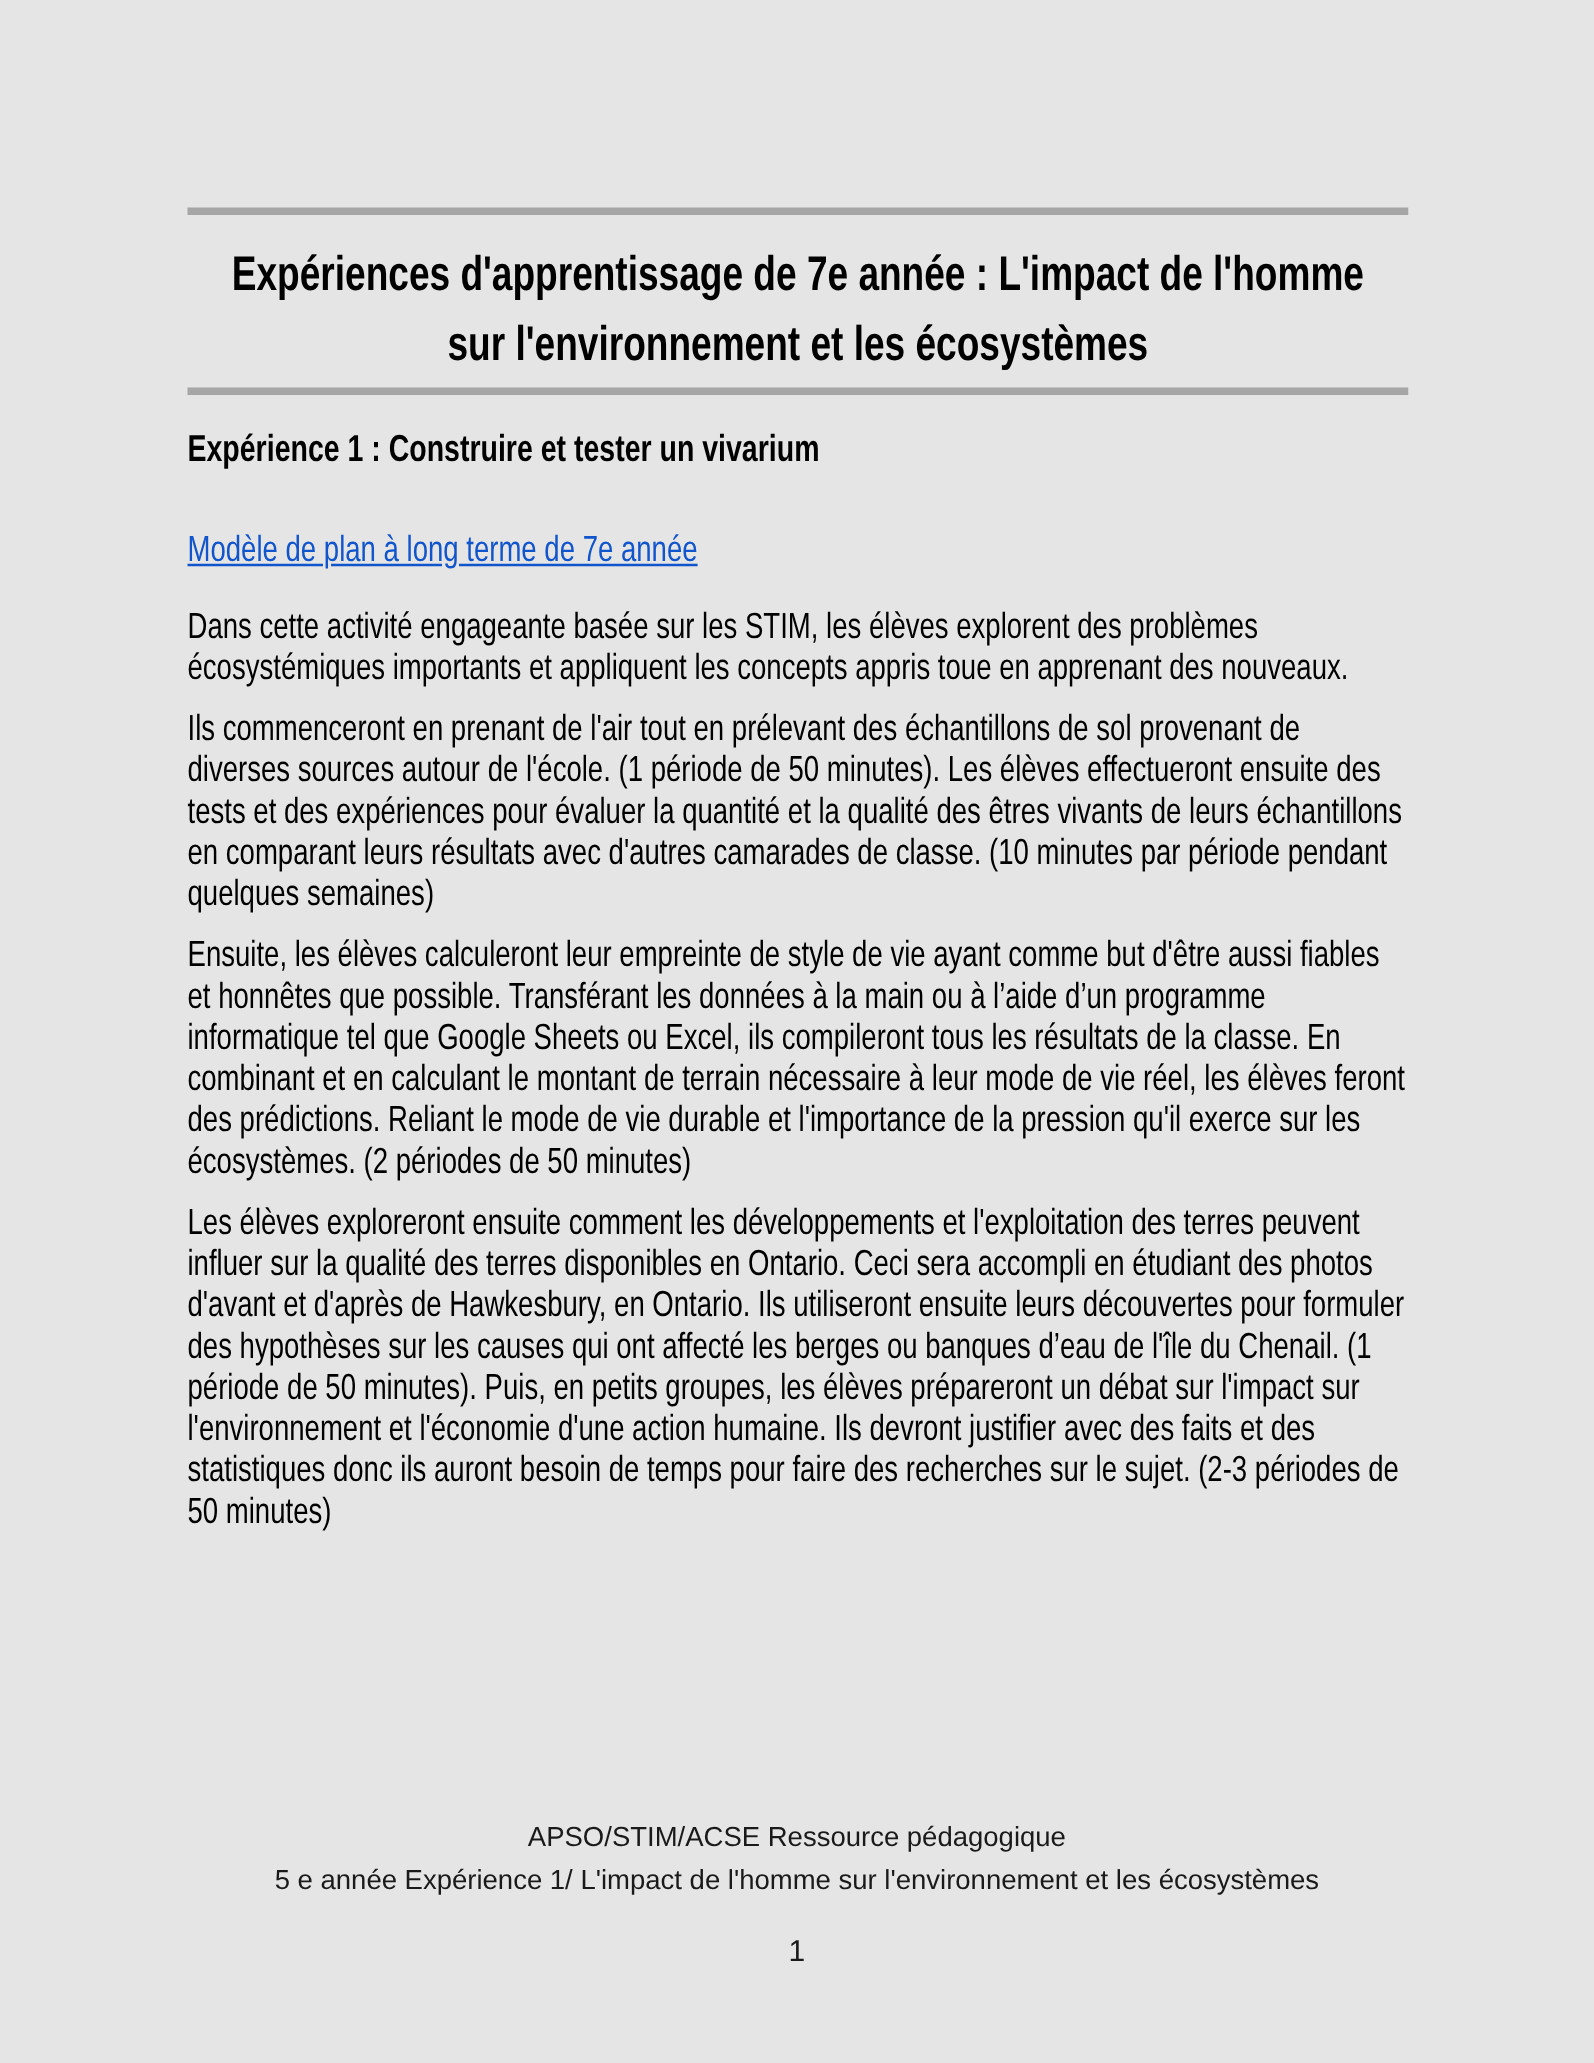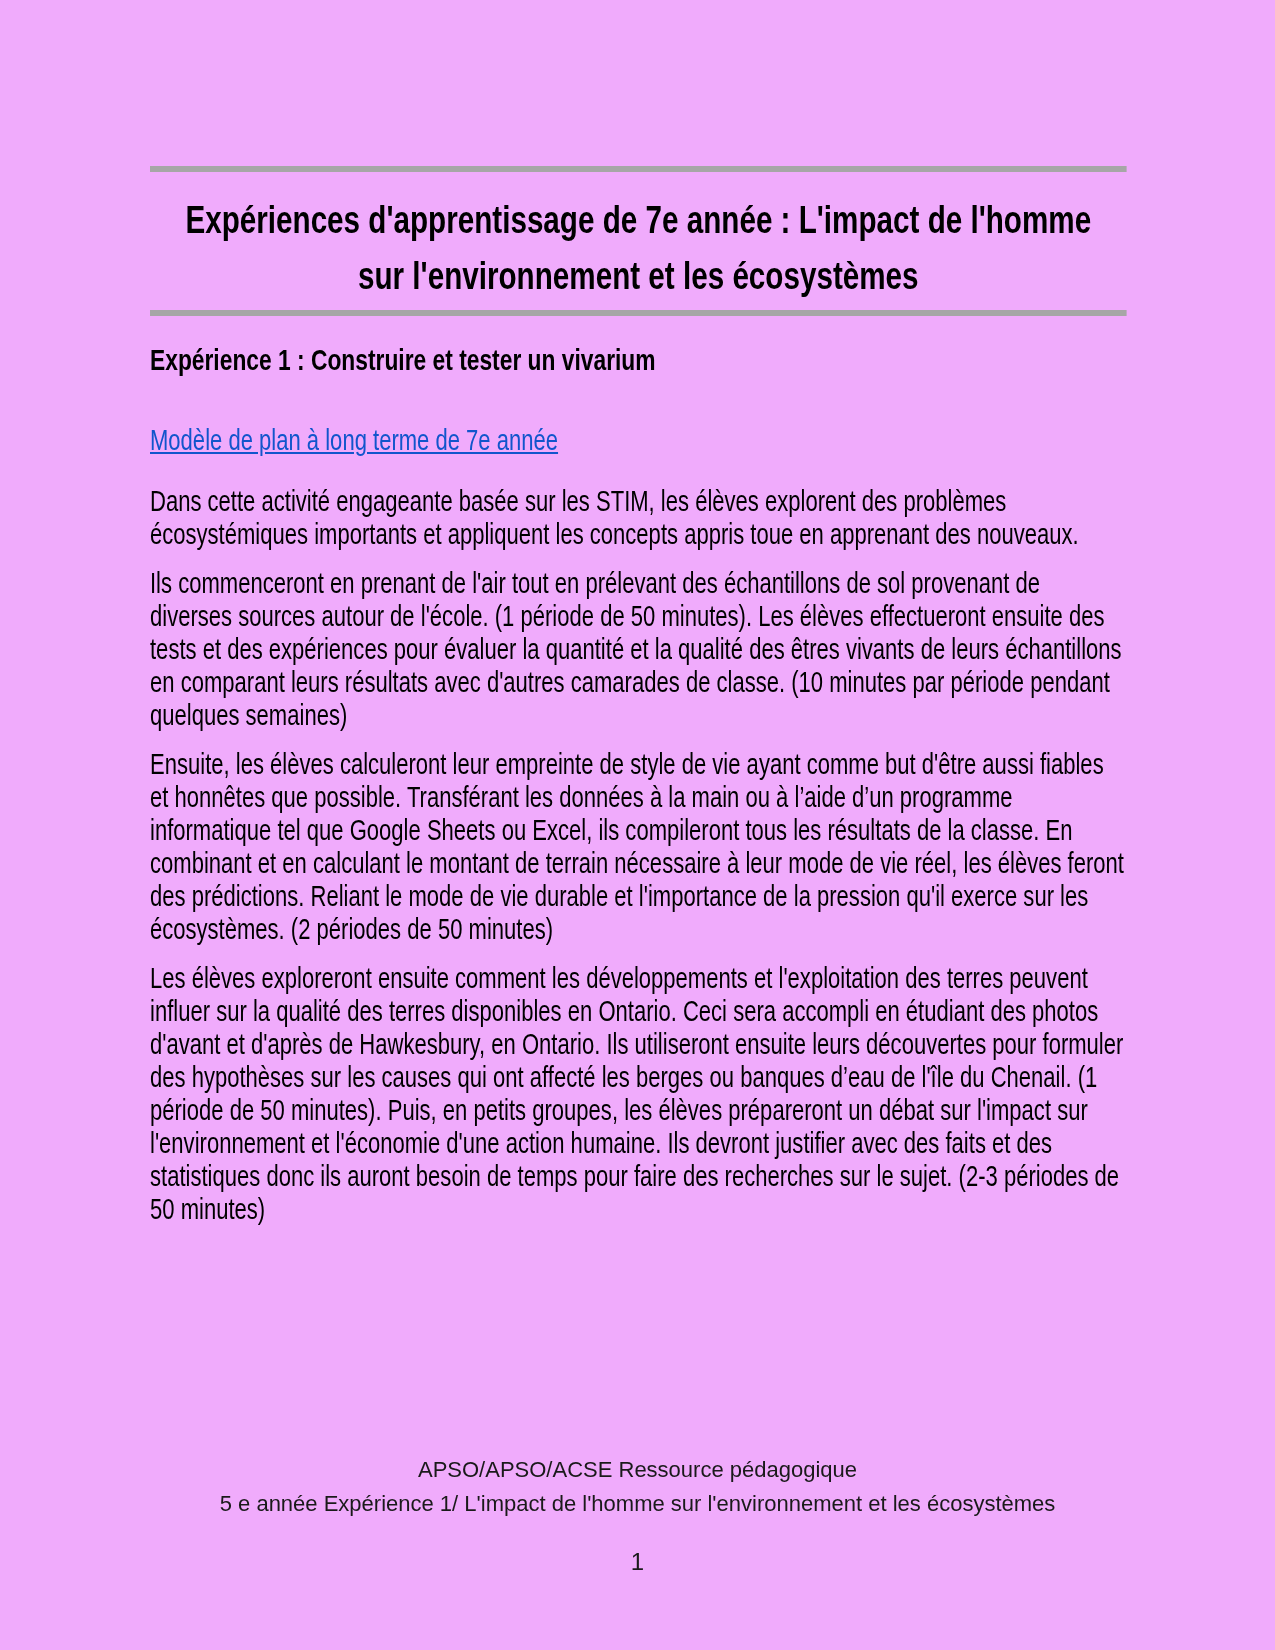--- a/index.html
+++ b/index.html
@@ -1,20 +1,20 @@
 <!DOCTYPE html>
 <html><head>
 <meta charset="utf-8">
 <style>
   html, body { margin: 0; padding: 0; background: #ffffff; }
   .page {
     position: relative;
     width: 1275px;
     height: 1650px;
-    background: #f0abfc;
+    background: #e5e5e5;
     overflow: hidden;
     font-family: "Liberation Sans", sans-serif;
     color: #000000;
   }
   
   .content {
     position: absolute;
     left: 150px;
     top: 0;
     width: 1285px;
@@ -97,19 +97,19 @@
     <p class="para first">Dans cette activité engageante basée sur les STIM, les élèves explorent des problèmes écosystémiques importants et appliquent les concepts appris toue en apprenant des nouveaux.</p>
 
     <p class="para">Ils commenceront en prenant de l'air tout en prélevant des échantillons de sol provenant de diverses sources autour de l'école. (1 période de 50 minutes). Les élèves effectueront ensuite des tests et des expériences pour évaluer la quantité et la qualité des êtres vivants de leurs échantillons en comparant leurs résultats avec d'autres camarades de classe. (10 minutes par période pendant quelques semaines)</p>
 
     <p class="para">Ensuite, les élèves calculeront leur empreinte de style de vie ayant comme but d'être aussi fiables et honnêtes que possible. Transférant les données à la main ou à l’aide d’un programme informatique tel que Google Sheets ou Excel, ils compileront tous les résultats de la classe. En combinant et en calculant le montant de terrain nécessaire à leur mode de vie réel, les élèves feront des prédictions. Reliant le mode de vie durable et l'importance de la pression qu'il exerce sur les écosystèmes. (2 périodes de 50 minutes)</p>
 
     <p class="para">Les élèves exploreront ensuite comment les développements et l'exploitation des terres peuvent influer sur la qualité des terres disponibles en Ontario. Ceci sera accompli en étudiant des photos d'avant et d'après de Hawkesbury, en Ontario. Ils utiliseront ensuite leurs découvertes pour formuler des hypothèses sur les causes qui ont affecté les berges ou banques d’eau de l'île du Chenail. (1 période de 50 minutes). Puis, en petits groupes, les élèves prépareront un débat sur l'impact sur l'environnement et l'économie d'une action humaine. Ils devront justifier avec des faits et des statistiques donc ils auront besoin de temps pour faire des recherches sur le sujet. (2-3 périodes de 50 minutes)</p>
 
   </div>
 
-  <div class="footer-line footer-1">APSO/APSO/ACSE Ressource pédagogique</div>
+  <div class="footer-line footer-1">APSO/STIM/ACSE Ressource pédagogique</div>
 
   <div class="footer-line footer-2">5 e année Expérience 1/ L'impact de l'homme sur l'environnement et les écosystèmes</div>
 
   <div class="page-number">1</div>
 
 </div>
 
 </body></html>

